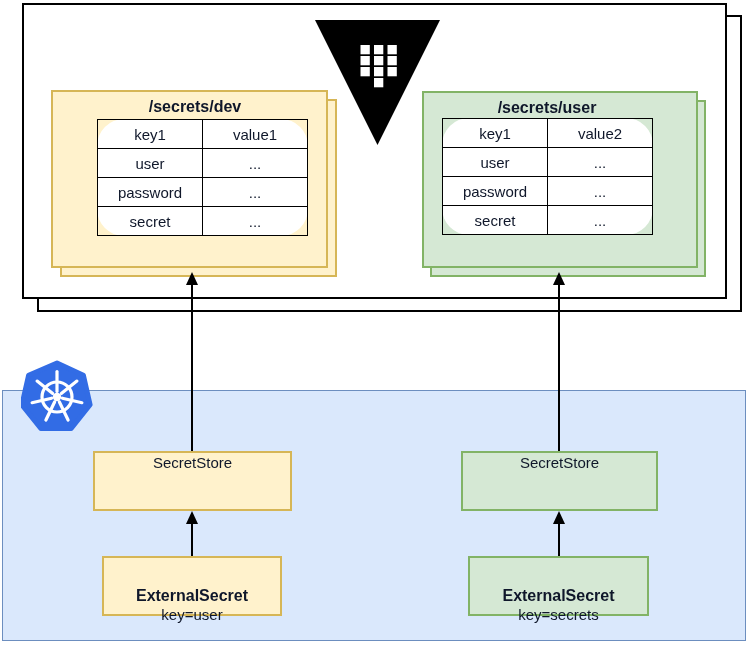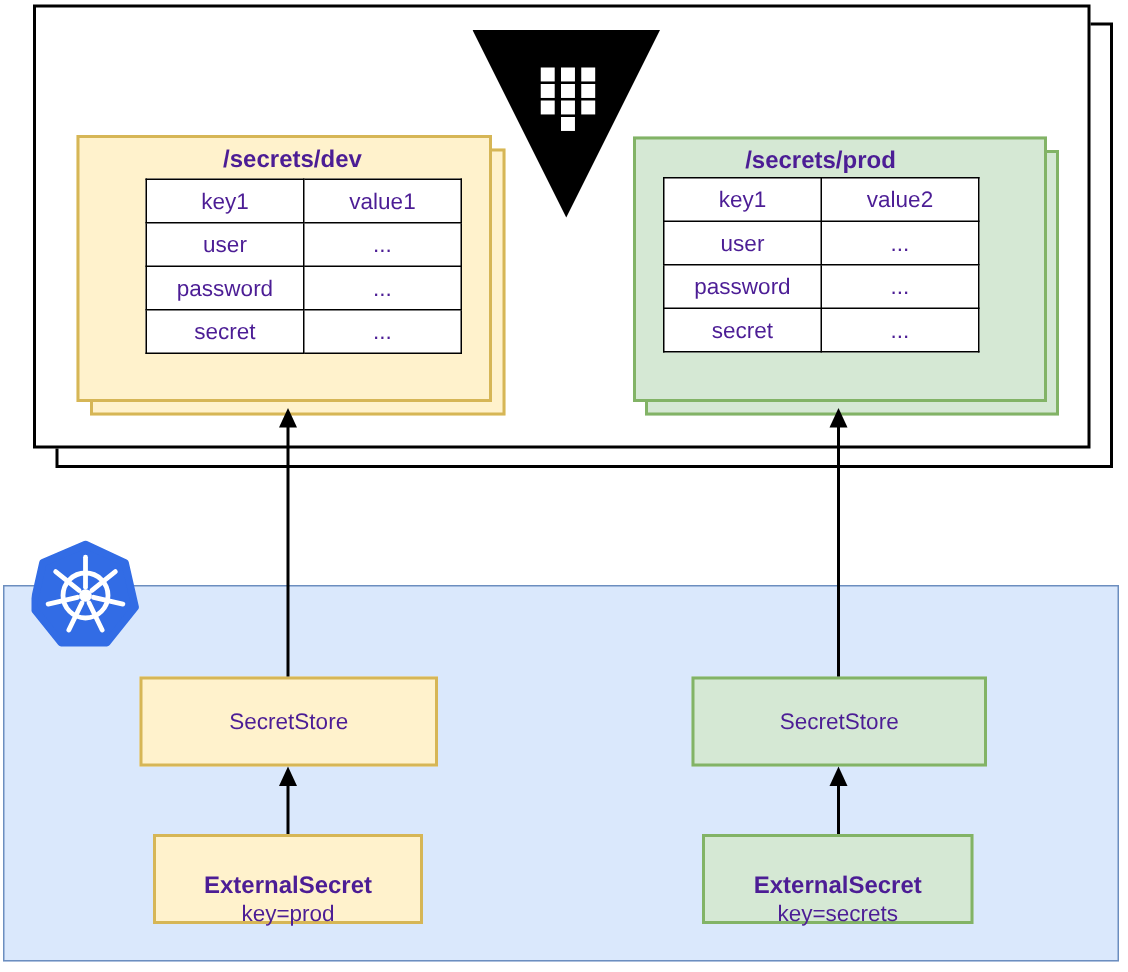--- a/index.html
+++ b/index.html
@@ -1,17 +1,17 @@
 <!DOCTYPE html>
 <html><head>
 <meta charset="utf-8">
 <style>
   html,body{margin:0;padding:0;background:#ffffff;}
   .page{position:relative;width:752px;height:648px;background:#ffffff;overflow:hidden;
-        font-family:"Liberation Sans",sans-serif;color:#4c1d95;}
+        font-family:"Liberation Sans",sans-serif;color:#0f172a;}
 
   
   .vault-box{position:absolute;background:#ffffff;border:2px solid #000;box-sizing:border-box;}
   .vault-box.back{left:37px;top:15px;width:705px;height:297px;z-index:1;}
   .vault-box.front{left:22px;top:3px;width:705px;height:296px;z-index:2;}
 
   
   .card{position:absolute;box-sizing:border-box;border:2px solid;}
   .card.yellow{background:#fff2cc;border-color:#d6b656;}
   .card.green{background:#d5e8d4;border-color:#82b366;}
@@ -19,37 +19,37 @@
   .dev-card{left:51px;top:90px;width:277px;height:178px;z-index:4;}
   .prod-card-shadow{left:430px;top:100px;width:276px;height:177px;z-index:3;}
   .prod-card{left:422px;top:91px;width:276px;height:177px;z-index:4;}
 
   .card-title{position:absolute;z-index:6;width:220px;text-align:center;
               font-weight:bold;font-size:16px;line-height:20px;}
   .dev-title{left:85px;top:97px;}
   .prod-title{left:437px;top:98px;}
 
   
-  .kv-table{position:absolute;z-index:6;border-collapse:collapse;background:#fff;}
+  .kv-table{position:absolute;z-index:6;border-collapse:collapse;background:#fff;border-radius:27px;}
   .dev-table{left:97px;top:119px;}
   .prod-table{left:442px;top:118px;}
   .kv-table td{border:1.5px solid #000;width:104px;height:28px;text-align:center;
                vertical-align:middle;font-size:15px;padding:0;}
 
   
   .vault-logo{position:absolute;left:315px;top:20px;z-index:5;}
 
   
   .k8s-box{position:absolute;left:2px;top:390px;width:744px;height:251px;z-index:8;
            background:#dae8fc;border:1.5px solid #6c8ebf;box-sizing:border-box;}
   .k8s-logo{position:absolute;left:21px;top:360px;z-index:20;}
 
   
   .node{position:absolute;z-index:15;box-sizing:border-box;border:2px solid;
-        display:flex;flex-direction:column;align-items:center;justify-content:center;
+        display:flex;flex-direction:column;align-items:center;
         font-size:15px;line-height:19px;text-align:center;}
   .node.yellow{background:#fff2cc;border-color:#d6b656;}
   .node.green{background:#d5e8d4;border-color:#82b366;}
   .ss-dev{left:93px;top:451px;width:199px;height:60px;}
   .ss-prod{left:461px;top:451px;width:197px;height:60px;}
   .es-dev{left:102px;top:556px;width:180px;height:60px;}
   .es-prod{left:468px;top:556px;width:181px;height:60px;}
   .node .bold{font-weight:bold;font-size:16px;margin-top:28px;}
 
   
@@ -101,21 +101,21 @@
     </tr>
     <tr>
       <td>secret</td>
       <td>...</td>
     </tr>
   </tbody>
     </table>
 
   <div class="card green prod-card-shadow"></div>
   <div class="card green prod-card"></div>
-  <div class="card-title prod-title">/secrets/prod</div>
+  <div class="card-title prod-title">/secrets/user</div>
   <table class="kv-table prod-table">
     <tbody>
         <tr>
       <td>key1</td>
       <td>value2</td>
     </tr>
     <tr>
       <td>user</td>
       <td>...</td>
     </tr>
@@ -149,21 +149,21 @@
 
   <div class="node yellow ss-dev">
     <span>SecretStore</span>
   </div>
   <div class="node green ss-prod">
     <span>SecretStore</span>
   </div>
 
   <div class="node yellow es-dev">
     <span class="bold">ExternalSecret</span>
-    <span>key=prod</span>
+    <span>key=user</span>
   </div>
   <div class="node green es-prod">
     <span class="bold">ExternalSecret</span>
     <span>key=secrets</span>
   </div>
 
   <div class="arrow-line" style="left:191px;top:284px;height:167px;"></div>
   <div class="arrow-head" style="left:186px;top:272px;"></div>
   <div class="arrow-line" style="left:558px;top:284px;height:167px;"></div>
   <div class="arrow-head" style="left:553px;top:272px;"></div>

